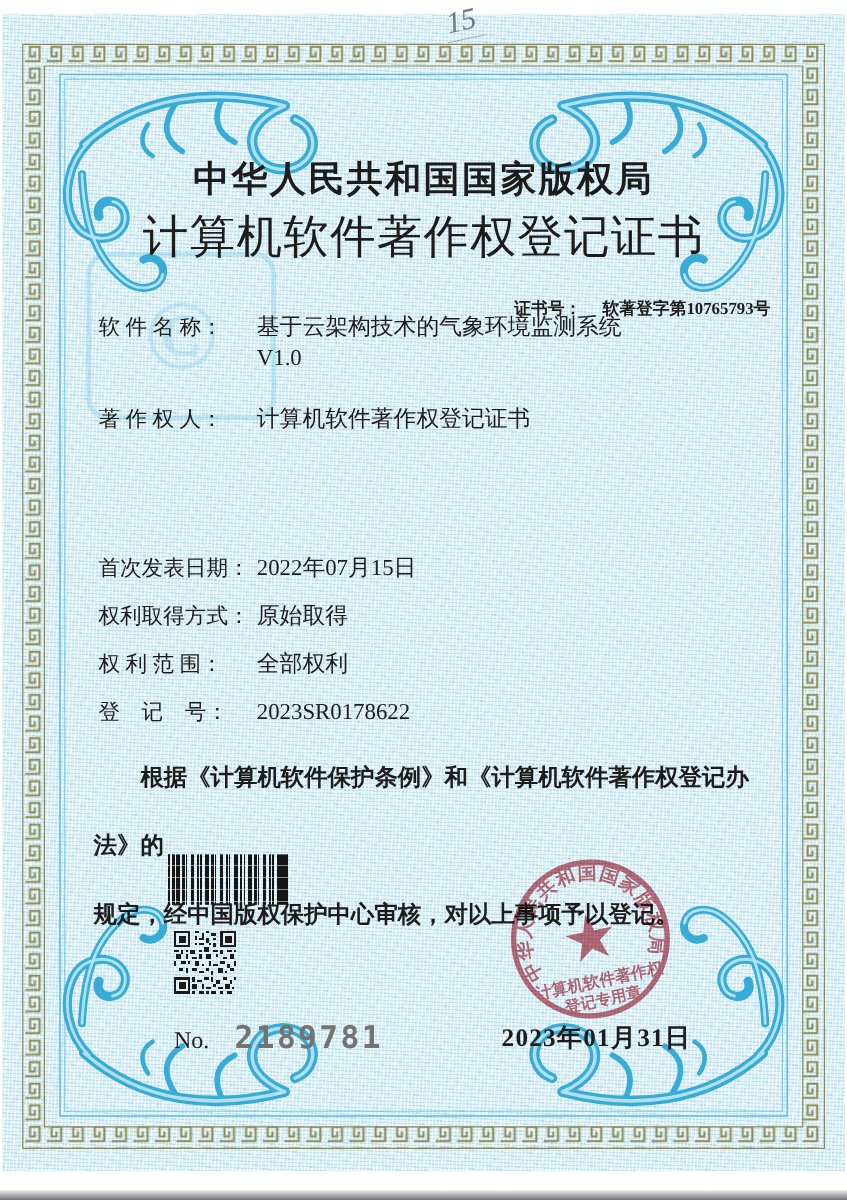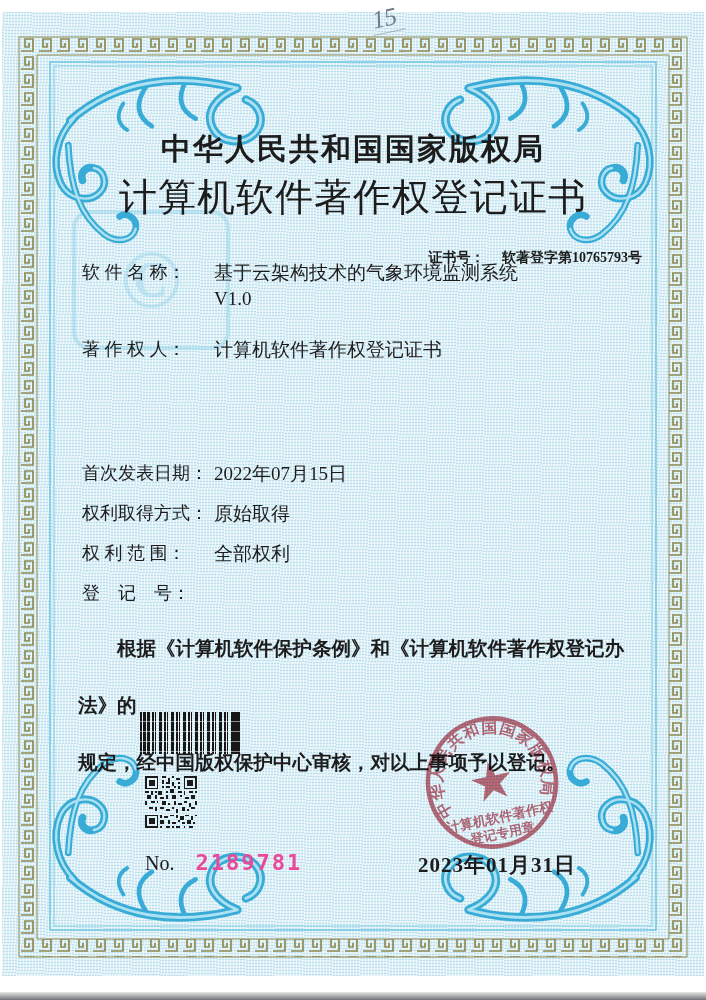--- a/index.html
+++ b/index.html
@@ -42,22 +42,22 @@
   .barcode{position:absolute;left:140px;top:712px;width:100px;height:42px;
            background-image:
              repeating-linear-gradient(180deg, rgba(255,255,255,0) 0 9px, rgba(255,255,255,.5) 9px 10px),
              linear-gradient(90deg,#161616 0 2px, rgba(0,0,0,0) 2px 3px, #161616 3px 6px, rgba(0,0,0,0) 6px),
              linear-gradient(270deg,#161616 0 2px, rgba(0,0,0,0) 2px 4px, #161616 4px 6px, rgba(0,0,0,0) 6px),
              repeating-linear-gradient(90deg,#161616 0 2px, rgba(0,0,0,0) 2px 3px, #161616 3px 4px,
                rgba(0,0,0,0) 4px 7px, #161616 7px 10px, rgba(0,0,0,0) 10px 12px);}
   .qr{position:absolute;left:143px;top:774px;width:56px;height:56px;}
 
   .serial{position:absolute;left:145px;top:850px;font-size:20px;}
-  .serial .num{color:#ec4899;font-family:"DejaVu Sans Mono","Liberation Mono",monospace;
-               font-weight:bold;font-size:22px;letter-spacing:2px;margin-left:16px;}
+  .serial .num{color:#737373;font-family:"DejaVu Sans Mono","Liberation Mono",monospace;
+               font-weight:bold;font-size:26px;letter-spacing:2px;margin-left:16px;}
   .issue-date{position:absolute;left:418px;top:851px;font-size:21px;font-weight:bold;letter-spacing:1px;}
 
   .seal{position:absolute;left:402px;top:690px;width:180px;height:185px;
         mix-blend-mode:multiply;opacity:.92;}
 </style>
 </head>
 <body>
 
 <div class="page">
 
@@ -128,20 +128,21 @@
   <div class="row" style="top:541px">
     <span class="lbl">权 利 范 围：</span>
     <span class="val">全部权利</span>
   </div>
   <div class="row" style="top:501px">
     <span class="lbl">权利取得方式：</span>
     <span class="val">原始取得</span>
   </div>
   <div class="row" style="top:581px">
     <span class="lbl">登　记　号：</span>
+    <span class="val">2023SR0178622</span>
   </div>
 
   <div class="statement">
     <span class="l1">根据《计算机软件保护条例》和《计算机软件著作权登记办法》的</span>
     <span class="l2">规定，经中国版权保护中心审核，对以上事项予以登记。</span>
   </div>
 
   <div class="barcode"></div>
 
   <svg class="qr" viewBox="0 0 29 29" shape-rendering="crispEdges">

